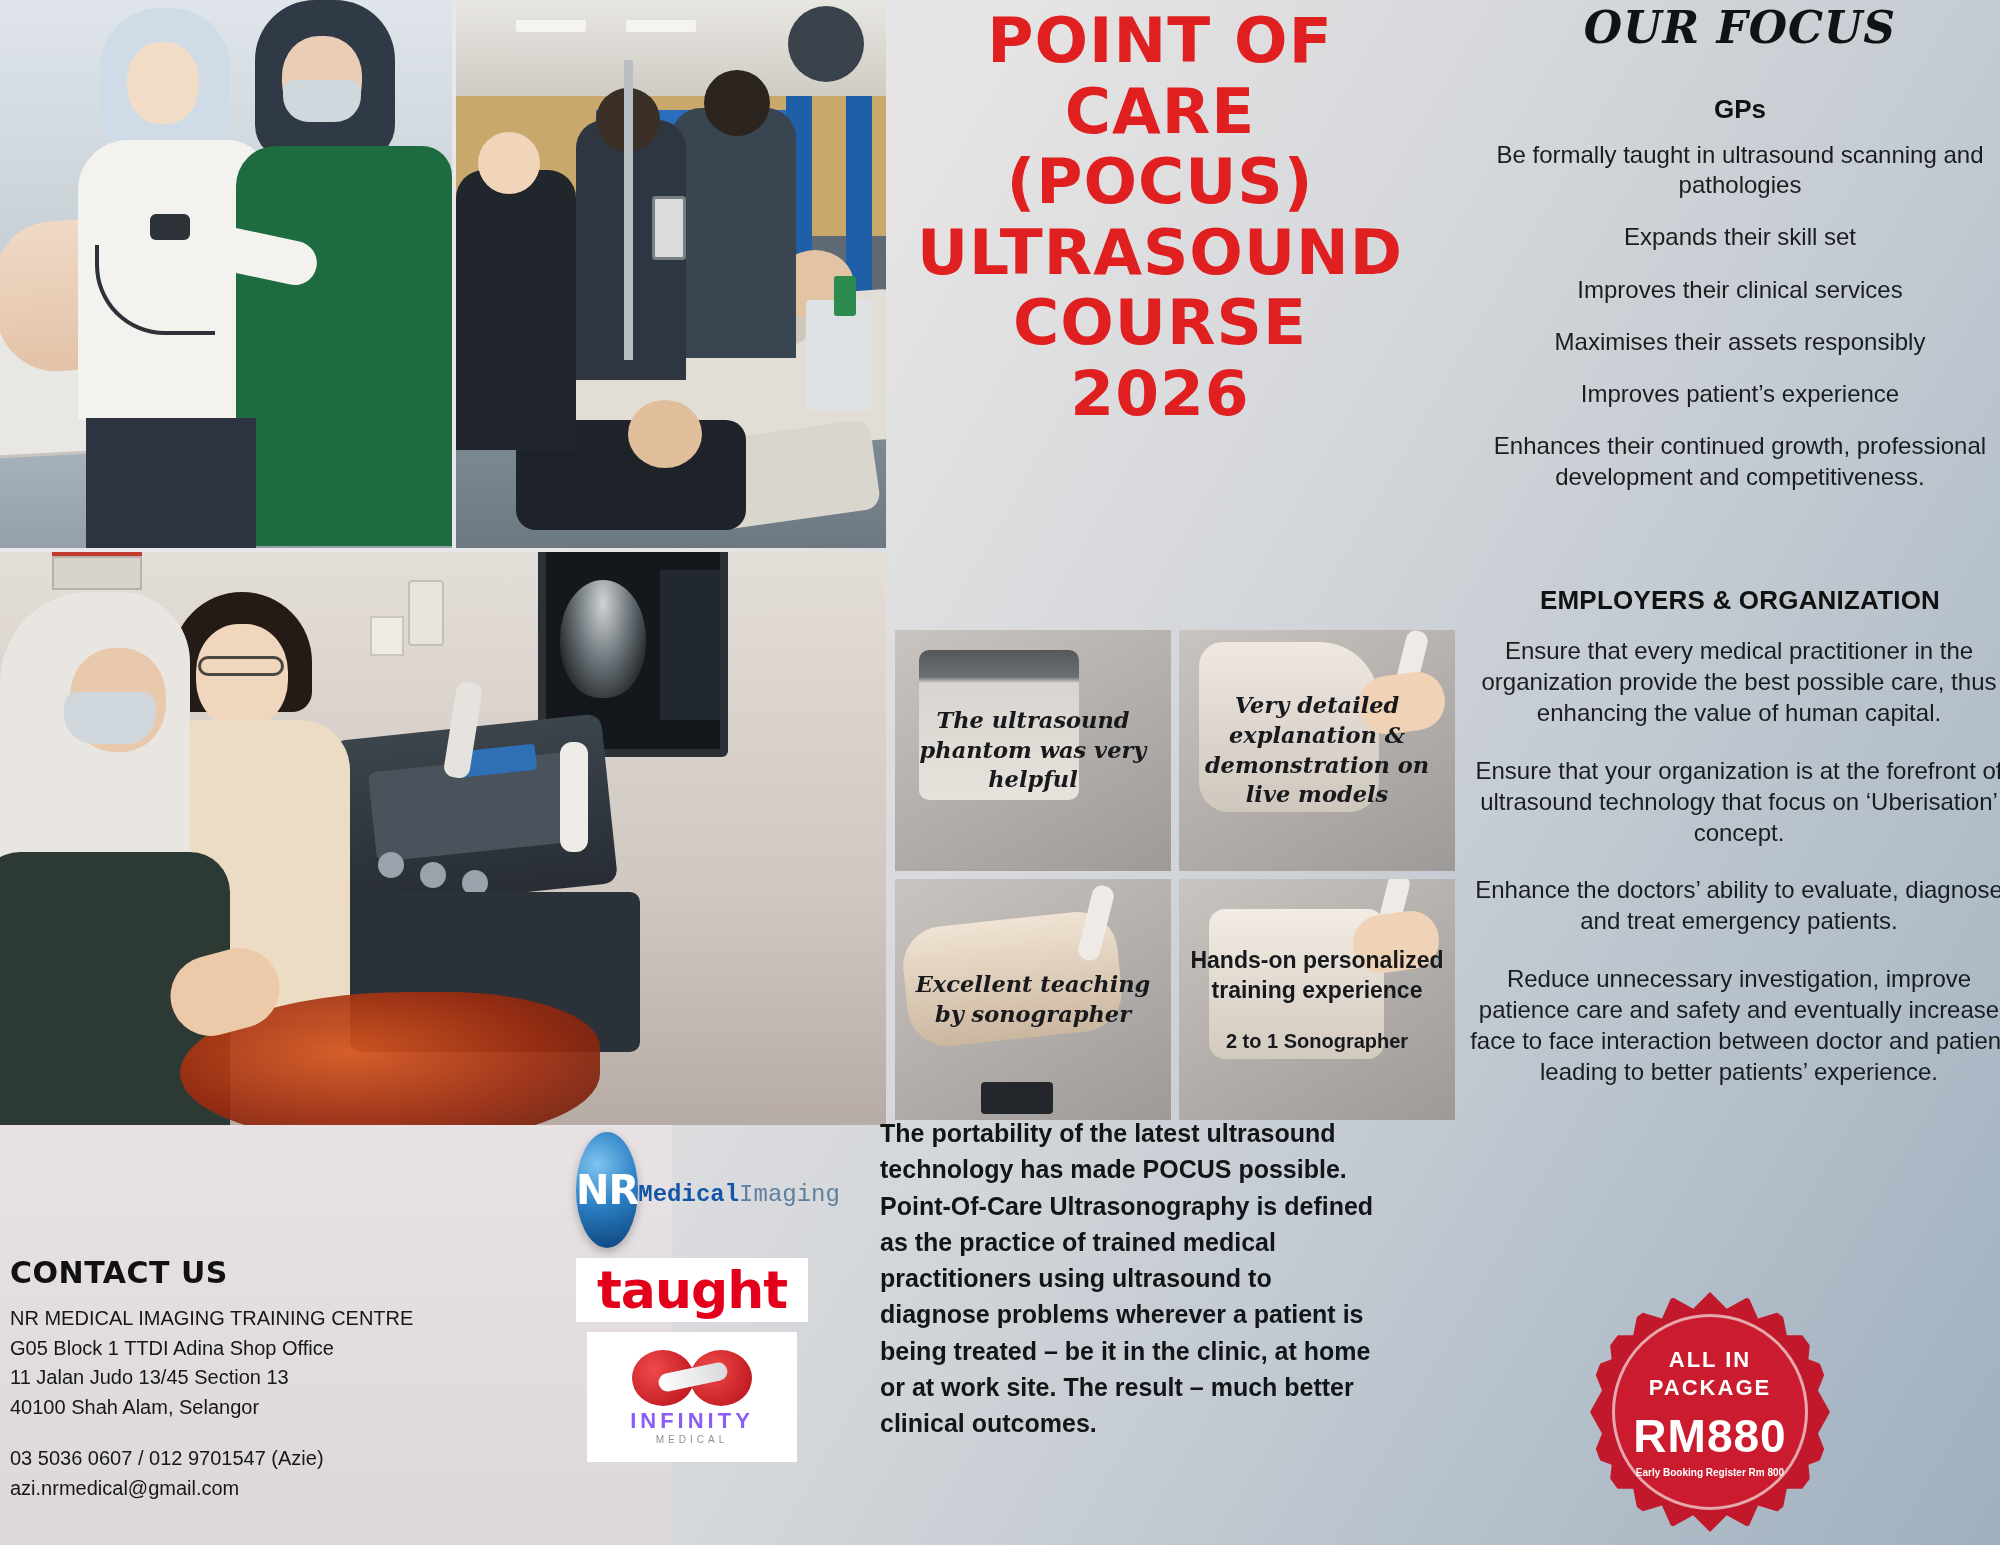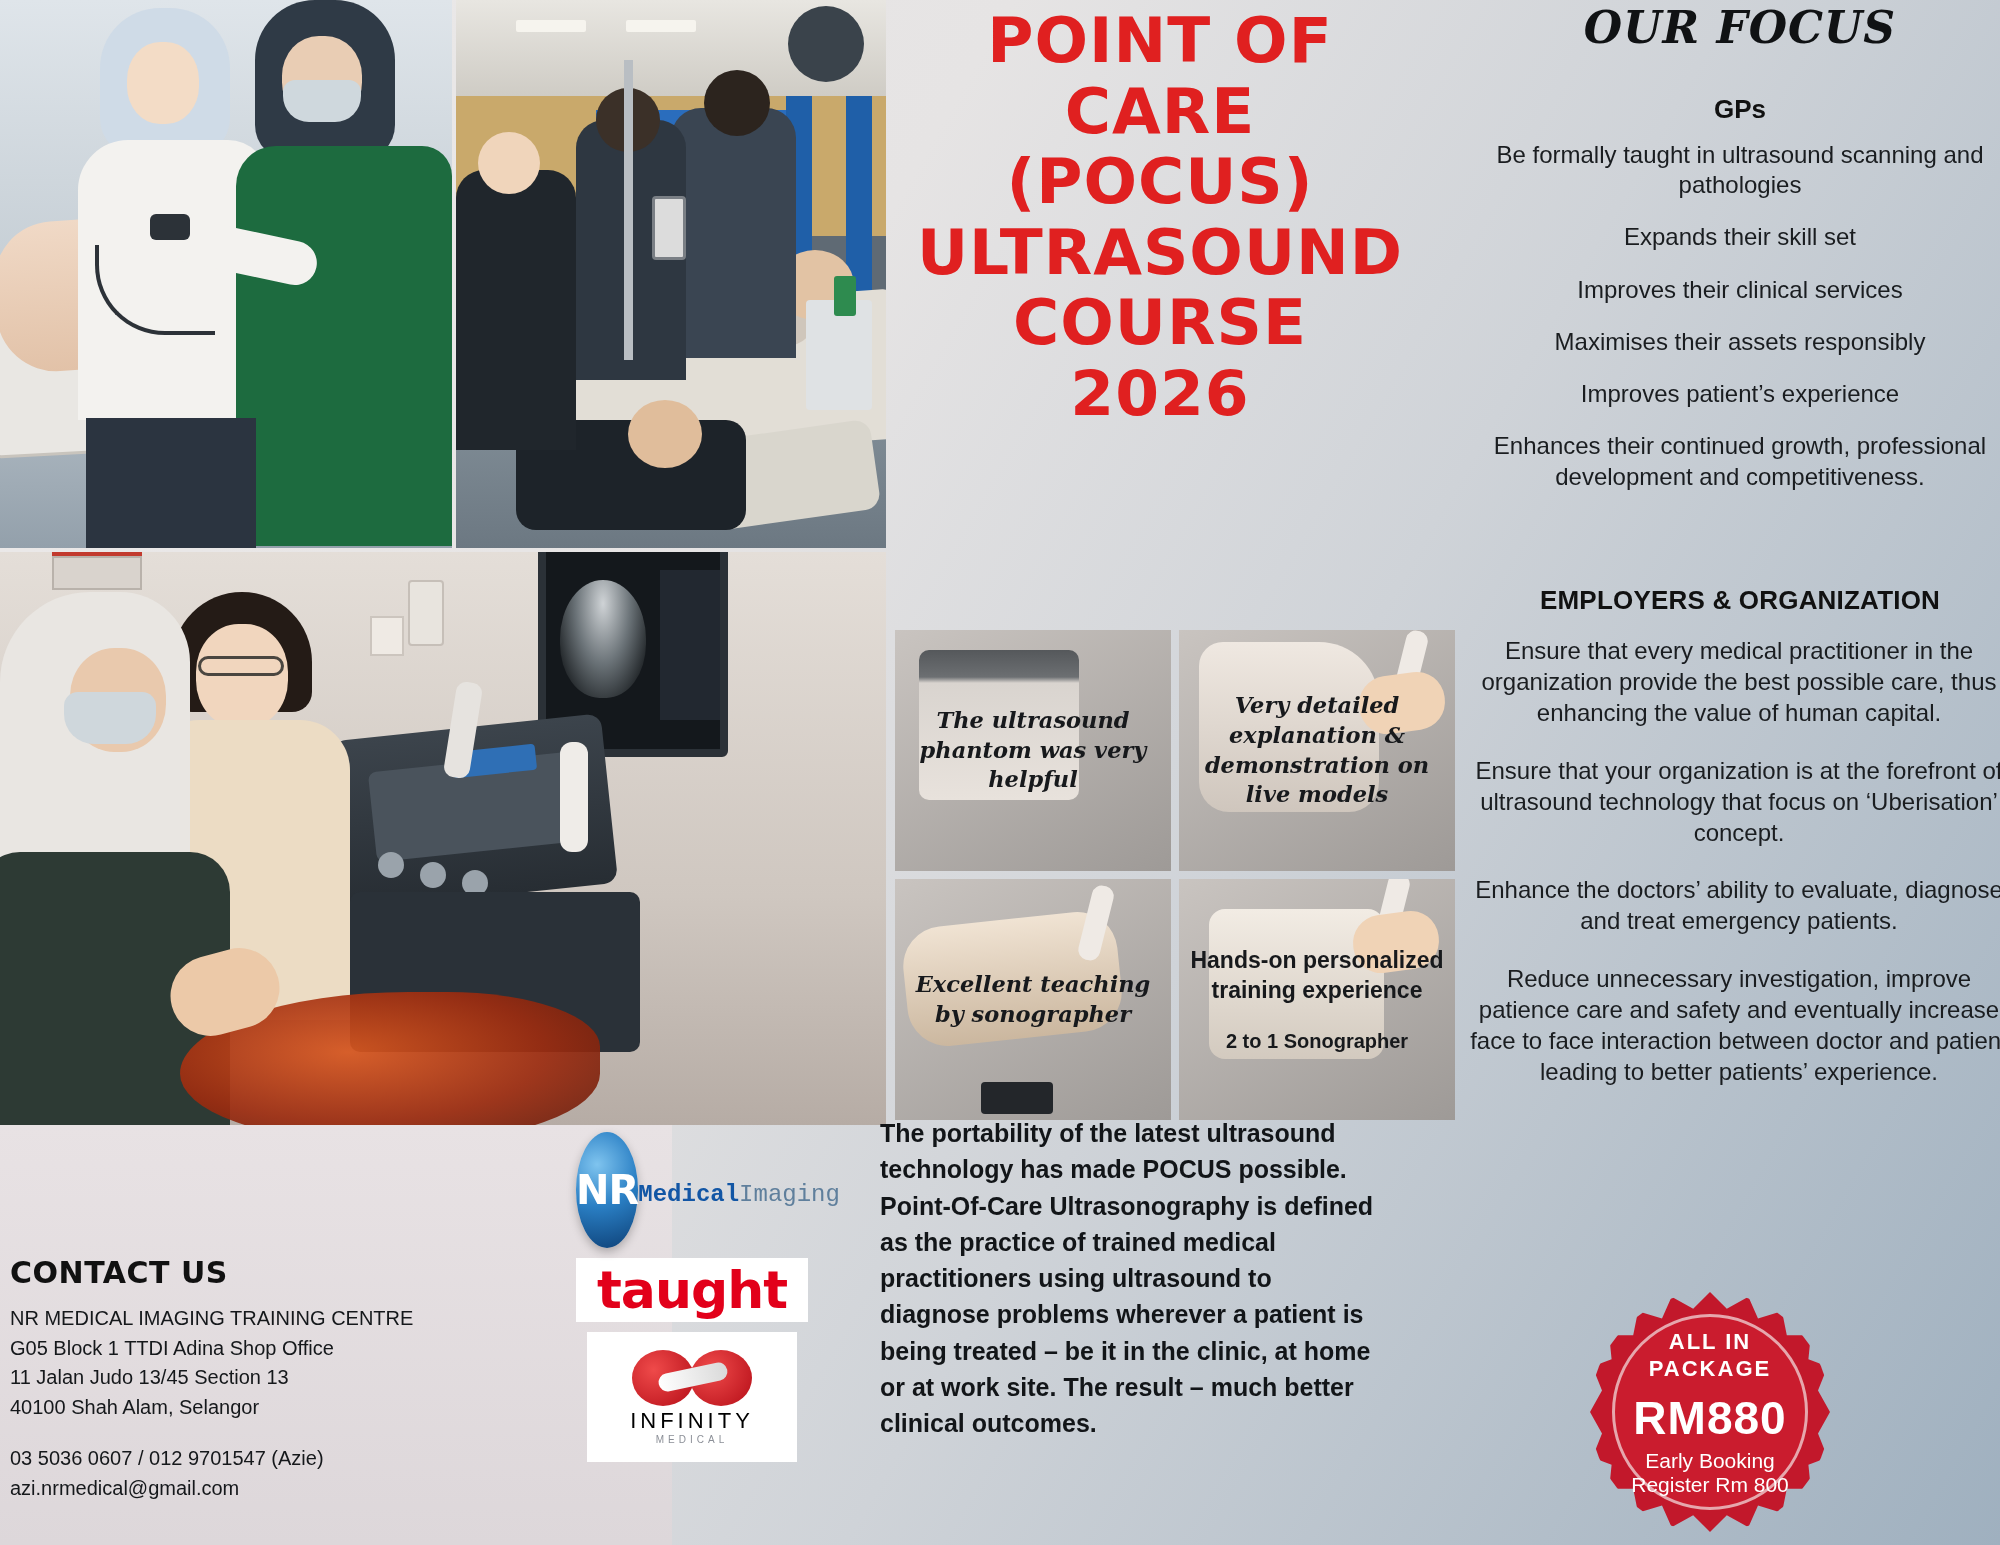--- a/index.html
+++ b/index.html
@@ -134,21 +134,21 @@
   .inf-mark .lobe {
     position:absolute; width:62px; height:56px; border-radius:50%;
     background: radial-gradient(circle at 35% 35%, #ef4a4a, #b50d17);
   }
   .inf-mark .lobe.l { left:0; }
   .inf-mark .lobe.r { right:0; }
   .inf-mark .bar {
     position:absolute; left:26px; top:18px; width:70px; height:18px;
     background: linear-gradient(90deg,#ffffff,#d9d9d9); transform: rotate(-12deg); border-radius: 9px;
   }
-  .inf-name { font-size:22px; letter-spacing:4px; color:#000000; font-weight:400; margin-top:2px; }
+  .inf-name { font-size:22px; letter-spacing:4px; color:#8b5cf6; font-weight:700; margin-top:2px; }
   .inf-sub { font-size:10px; letter-spacing:4px; color:#8b8f97; }
 
   
   .title-block {
     position: absolute; left: 900px; top: 6px; width: 520px; text-align: center;
   }
   .title-line {
     font-family: "DejaVu Sans", sans-serif;
     font-weight: 800; color: #e02020; font-size: 63px; line-height: 1.12;
     letter-spacing: 1px;
@@ -235,21 +235,21 @@
     clip-path: polygon(50% 0%,57% 7%,66% 2%,70% 11%,80% 8%,82% 18%,92% 18%,91% 28%,99% 31%,95% 41%,100% 50%,95% 59%,99% 69%,91% 72%,92% 82%,82% 82%,80% 92%,70% 89%,66% 98%,57% 93%,50% 100%,43% 93%,34% 98%,30% 89%,20% 92%,18% 82%,8% 82%,9% 72%,1% 69%,5% 59%,0% 50%,5% 41%,1% 31%,9% 28%,8% 18%,18% 18%,20% 8%,30% 11%,34% 2%,43% 7%);
   }
   .badge-inner {
     position:absolute; left:22px; top:22px; right:22px; bottom:22px;
     border-radius:50%; background:#ca1c2e; border:3px solid #e6a7ad;
     display:flex; flex-direction:column; align-items:center; justify-content:center; color:#fff;
     text-align:center;
   }
   .badge-top { font-size:22px; font-weight:800; letter-spacing:2px; line-height:1.25; }
   .badge-price { font-size:46px; font-weight:800; margin-top:8px; letter-spacing:1px; }
-  .badge-note { font-size:21px; font-weight:400; margin-top:4px; }
+  .badge-note { font-size:10px; font-weight:700; margin-top:4px; }
 </style>
 </head>
 <body>
 
 <div class="poster">
 
   <div class="photo photo-top-left p1">
     <div class="wall"></div>
     <div class="bed"></div>
     <div class="mannequin"></div>

